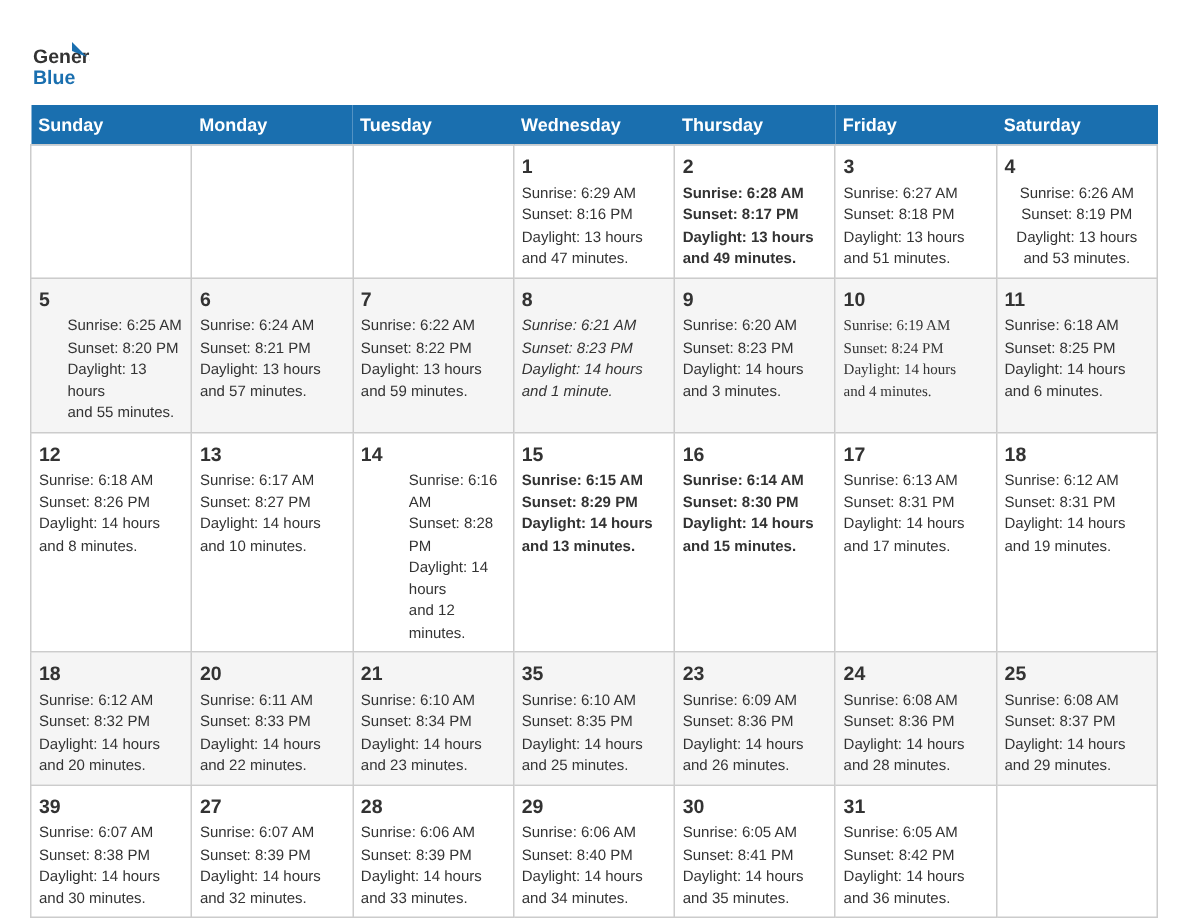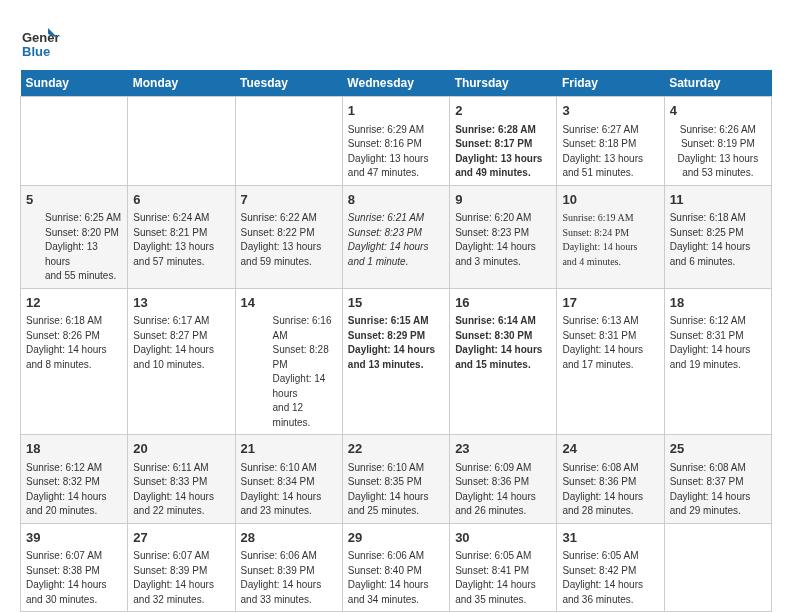--- a/index.html
+++ b/index.html
@@ -262,21 +262,21 @@
 and 22 minutes.</div>
         </td>
         <td>
           <span class="day-num">21</span>
           <div class="day-info" style="white-space: pre-line;">Sunrise: 6:10 AM
 Sunset: 8:34 PM
 Daylight: 14 hours
 and 23 minutes.</div>
         </td>
         <td>
-          <span class="day-num">22</span>
+          <span class="day-num">35</span>
           <div class="day-info" style="white-space: pre-line;">Sunrise: 6:10 AM
 Sunset: 8:35 PM
 Daylight: 14 hours
 and 25 minutes.</div>
         </td>
         <td>
           <span class="day-num">23</span>
           <div class="day-info" style="white-space: pre-line;">Sunrise: 6:09 AM
 Sunset: 8:36 PM
 Daylight: 14 hours

